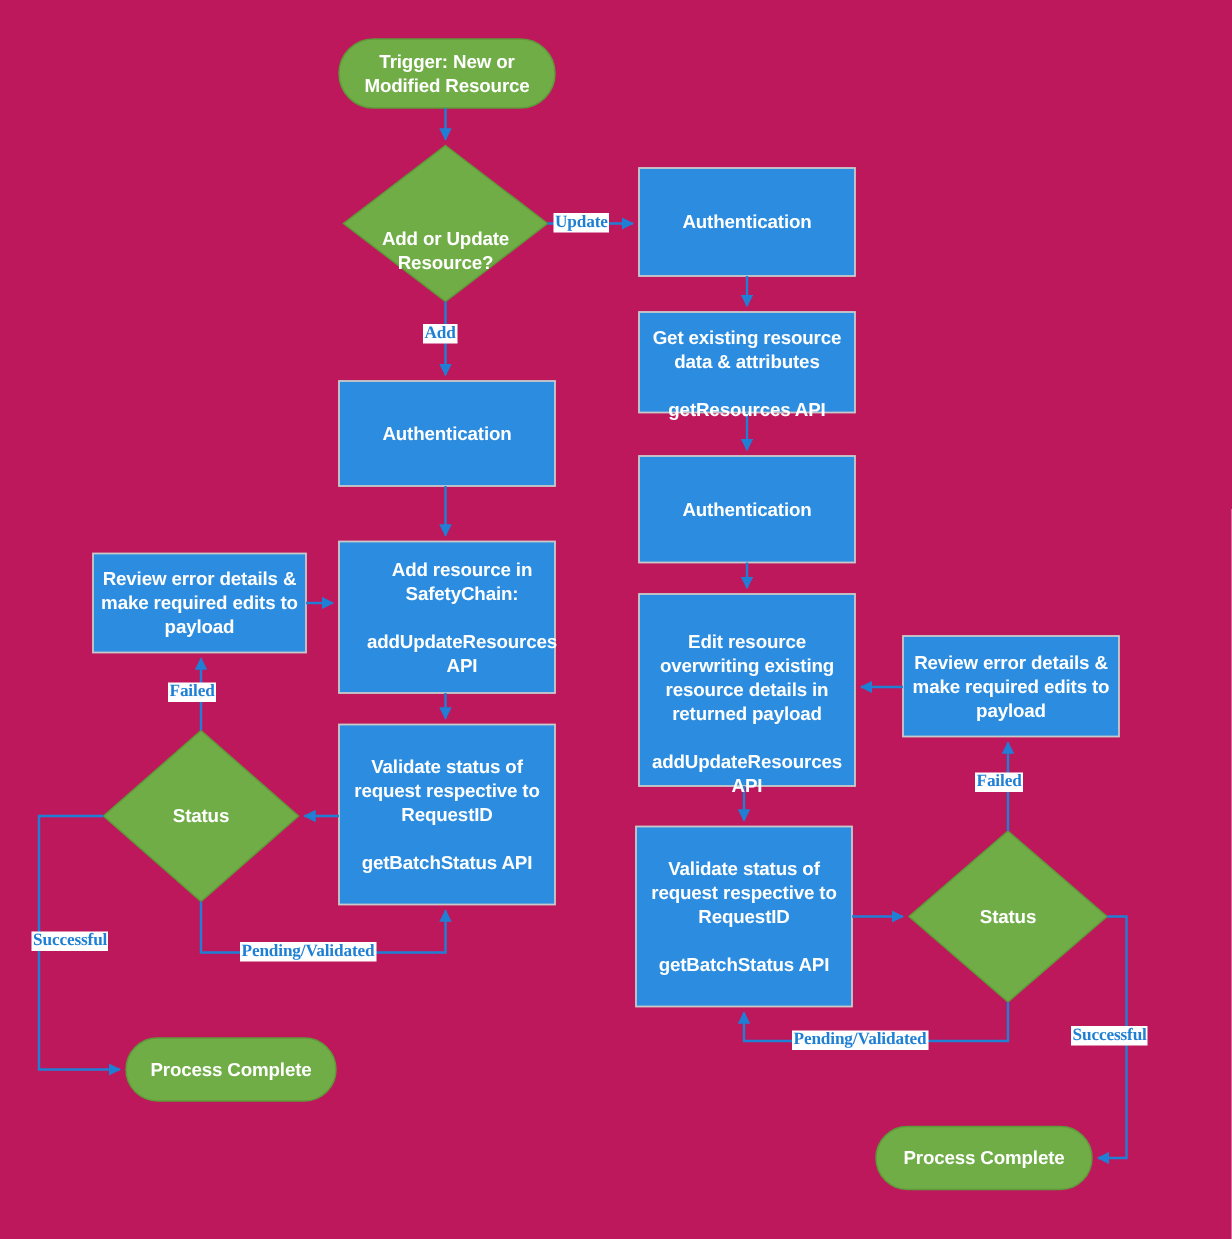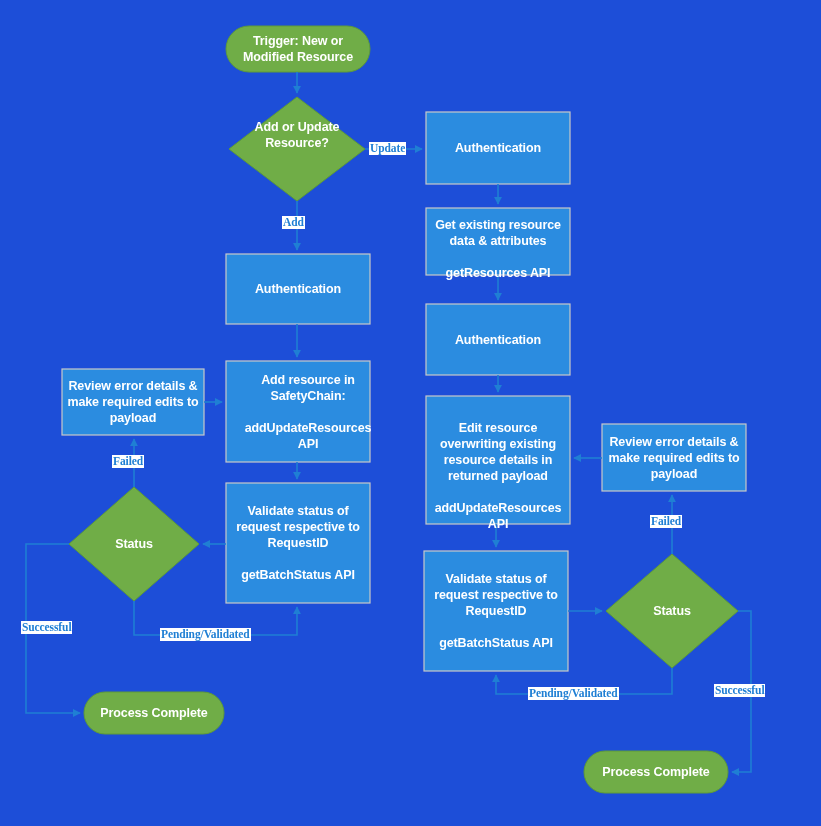--- a/index.html
+++ b/index.html
@@ -10,21 +10,21 @@
   body {
     width: 821px;
     height: 826px;
     font-family: "Liberation Sans", sans-serif;
     overflow: hidden;
   }
   #canvas {
     position: relative;
     width: 821px;
     height: 826px;
-    background: #1d4ed8;
+    background: #be185d;
   }
   svg.flow {
     position: absolute;
     left: 0;
     top: 0;
     width: 821px;
     height: 826px;
     overflow: visible;
   }
   .node-text {
@@ -137,21 +137,21 @@
 
       <path d="M672,668 L672,694 L496,694 L496,675" marker-end="url(#arrowBlue)"></path>
 
       <path d="M738,611 L751,611 L751,772 L732,772" marker-end="url(#arrowBlue)"></path>
     </g>
   </svg>
 
   <div class="node-text" style="left:226px; top:26px; width:144px; height:46px;">Trigger: New or
 Modified Resource</div>
 
-  <div class="node-text" style="left:237px; top:111px; width:120px; height:48px;">Add or Update
+  <div class="node-text" style="left:237px; top:143px; width:120px; height:48px;">Add or Update
 Resource?</div>
 
   <div class="node-text" style="left:226px; top:254px; width:144px; height:70px;">Authentication</div>
 
   <div class="node-text" style="left:226px; top:361px; width:164px; height:101px;">Add resource in
 SafetyChain:
 
 addUpdateResources
 API</div>
 

